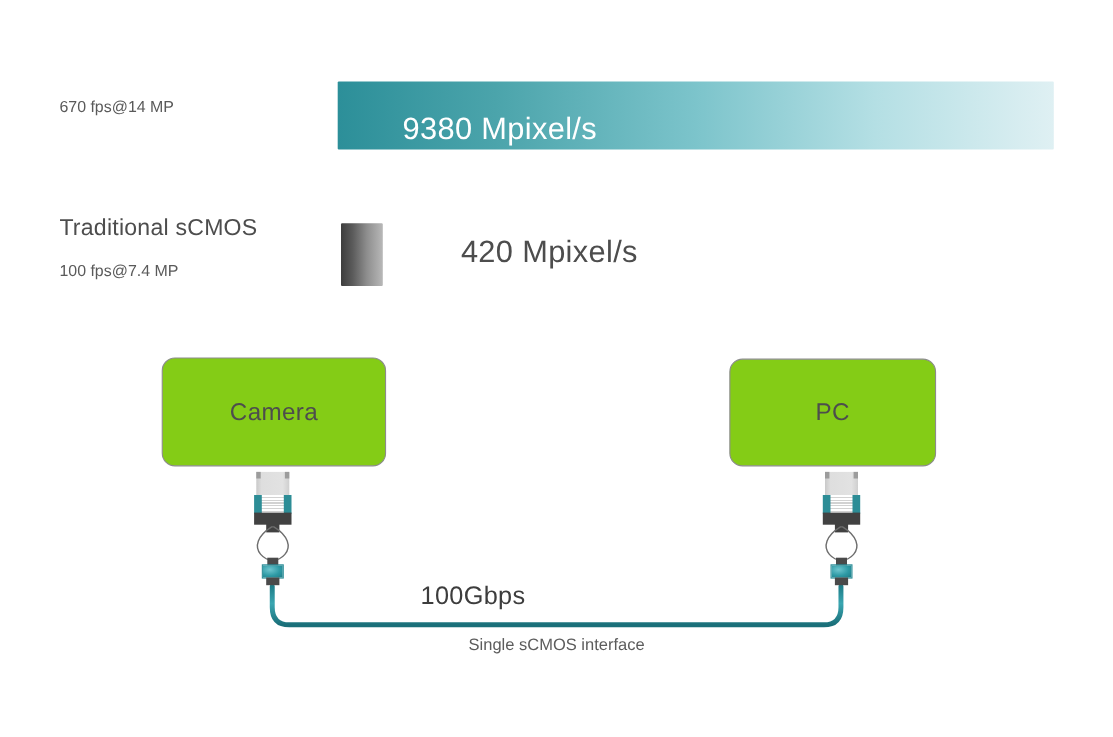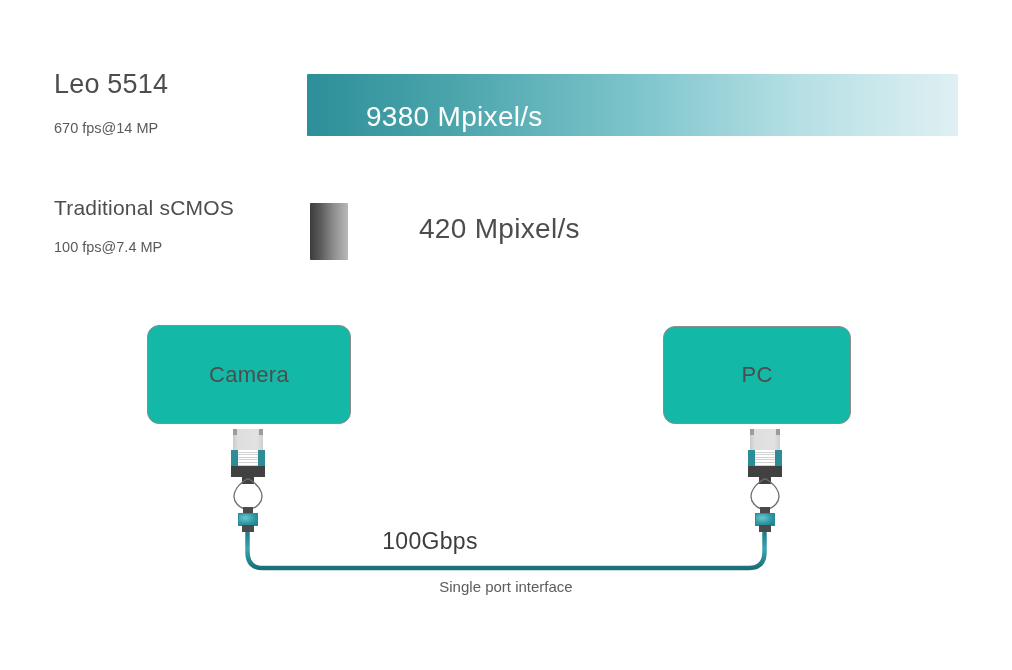--- a/index.html
+++ b/index.html
@@ -76,21 +76,21 @@
     letter-spacing: 0.3px;
     white-space: nowrap;
     margin-left: 48px;
   }
 
   
   .node-box {
     position: absolute;
     border: 1.6px solid #8c8c8c;
     border-radius: 12px;
-    background: #14b8a6;
+    background: #84cc16;
     display: flex;
     align-items: center;
     justify-content: center;
     box-sizing: border-box;
   }
   .node-label {
     font-size: 22px;
     color: #4d4d4d;
     font-weight: 400;
     letter-spacing: 0.3px;
@@ -217,21 +217,20 @@
   .cable-note {
     font-size: 15px;
     color: #5c5c5c;
     font-weight: 400;
   }
 </style>
 </head>
 <body>
 
 <div class="cmp-label" style="left:54px; top:70px;">
-  <div class="cmp-title">Leo 5514</div>
   <div class="cmp-sub">670 fps@14 MP</div>
 </div>
 
 <div class="bar bar-primary" style="left:307px; top:74px; width:651px; height:62px;"></div>
 
 <div class="bar-value-inside" style="left:366px; top:89px;margin-top:12px;">9380 Mpixel/s</div>
 
 <div class="cmp-label" style="left:54px; top:196px;">
   <div class="cmp-title small">Traditional sCMOS</div>
   <div class="cmp-sub">100 fps@7.4 MP</div>
@@ -302,13 +301,13 @@
 </svg>
 
 <div class="plug" style="left:755px; top:507px;">
   <div class="plug-top"></div>
   <div class="plug-mid"></div>
   <div class="plug-bot"></div>
 </div>
 
 <div class="cable-caption cable-speed" style="left:0; top:528px; width:860px;">100Gbps</div>
 
-<div class="cable-caption cable-note" style="left:0; top:578px; width:1012px;">Single port interface</div>
+<div class="cable-caption cable-note" style="left:0; top:578px; width:1012px;">Single sCMOS interface</div>
 
 </body></html>

